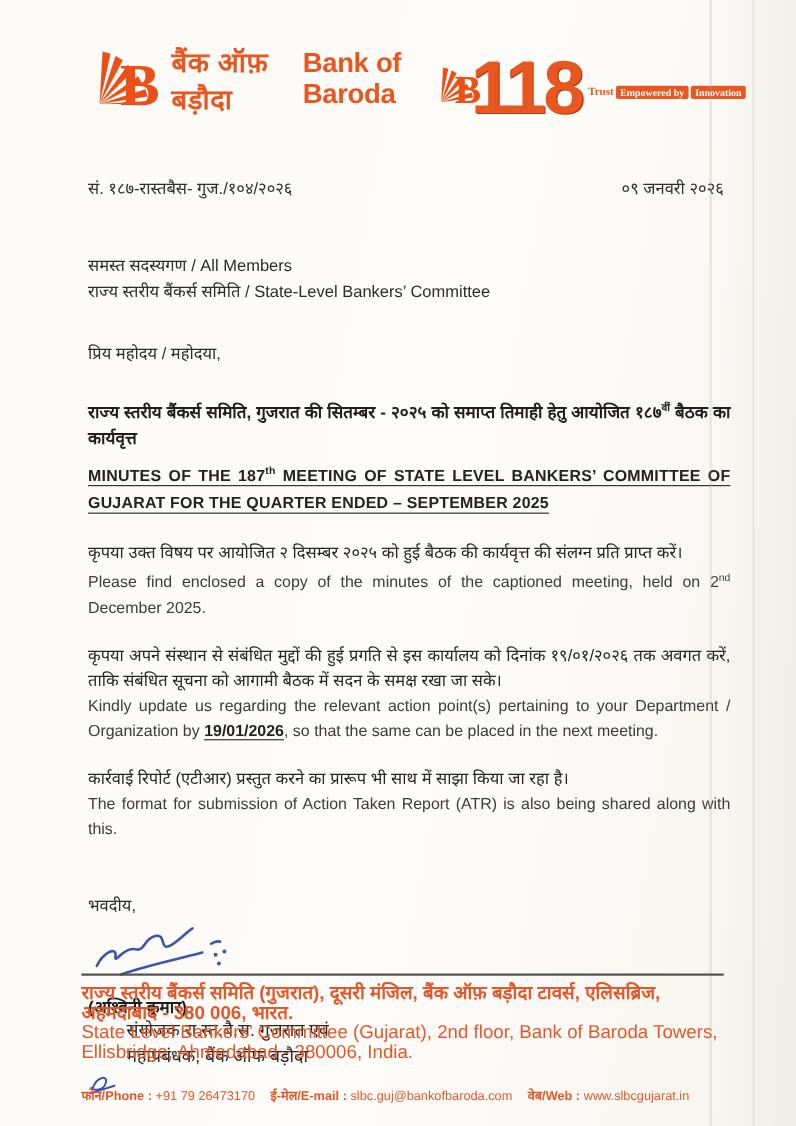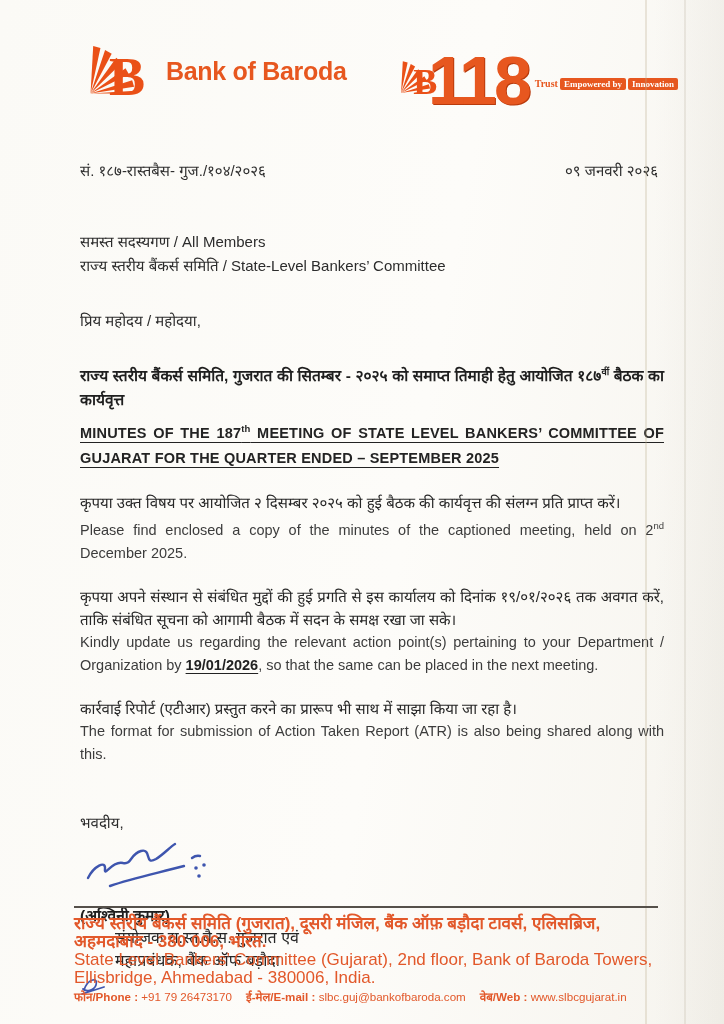--- a/index.html
+++ b/index.html
@@ -59,21 +59,21 @@
   .sig-title{font-size:16px;color:#262626;line-height:23px;margin-left:35px;}
   .initials{height:22px;margin-top:2px;}
 
   
   .ftr{position:absolute;left:74px;right:66px;bottom:18px;}
   .ftr-rule{border-top:2px solid #55504a;margin-bottom:7px;}
   .ftr-line{font-size:17px;line-height:18px;color:#e2582a;}
   .ftr-line.hi{font-weight:700;}
   .ftr-contact{display:flex;gap:14px;font-size:11.6px;line-height:19px;color:#e2582a;flex-wrap:wrap;}
   .ftr-contact .lbl{font-weight:700;}
-  .ftr-contact span{white-space:nowrap;}
+  .ftr-contact span{white-space:nowrap;margin-top:21px;}
 </style>
 </head>
 <body>
 
 <div class="page">
   <div class="scan-line l1"></div>
   <div class="scan-line l2"></div>
   <div class="scan-shade"></div>
 
   <div class="hdr">
@@ -84,20 +84,21 @@
             <path d="M16,84 L20,12 L31,15 Z"></path>
             <path d="M16,84 L38,18 L48,24 Z"></path>
             <path d="M16,84 L55,30 L63,38 Z"></path>
             <path d="M16,84 L69,46 L74,55 Z"></path>
             <path d="M16,84 L79,64 L82,74 Z"></path>
             <path d="M16,84 L84,80 L84,84 Z"></path>
           </g>
           <text x="44" y="86" font-size="82" font-weight="700" fill="#ea5017" font-family="'Liberation Serif','DejaVu Serif',serif">B</text>
         </svg>
       </span>
+      <span class="brand-hi">बैंक ऑफ़ बड़ौदा</span>
       <span class="brand-en">Bank of Baroda</span>
     </div>
 
     <div class="anniv">
       <span>
         <svg width="44" height="44" viewBox="0 0 100 100">
           <g fill="#ea5017">
             <path d="M16,84 L20,12 L31,15 Z"></path>
             <path d="M16,84 L38,18 L48,24 Z"></path>
             <path d="M16,84 L55,30 L63,38 Z"></path>

